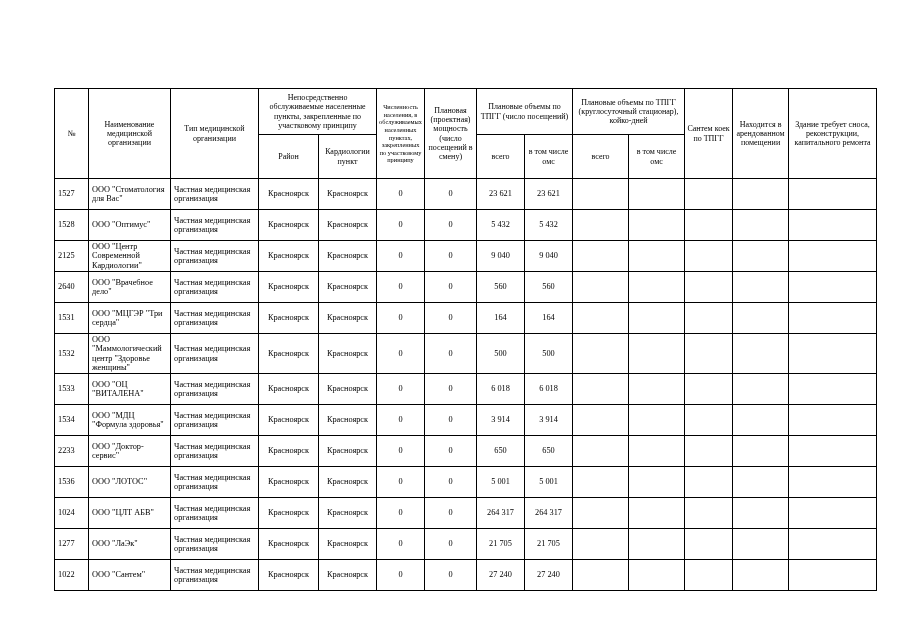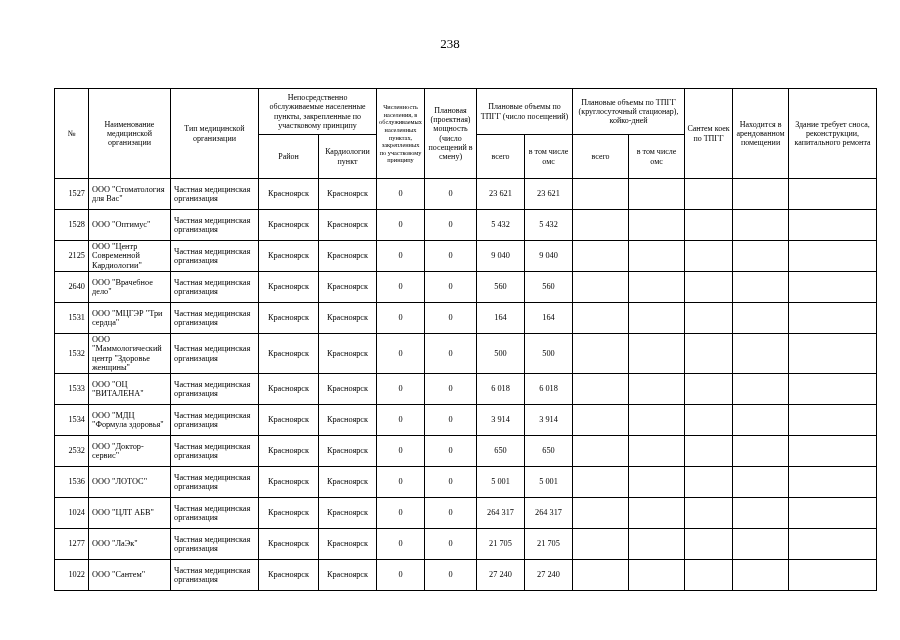--- a/index.html
+++ b/index.html
@@ -36,30 +36,29 @@
     text-align:center;
     padding:2px 1px;
   }
   th.tiny{font-size:6.3px;line-height:1.2;}
   tbody tr{height:31px;}
   td{
     font-size:8.3px;
     line-height:1.12;
     padding:1px 3px;
   }
-  td.c0{text-align:right;}
+  td.c0{text-align:left;}
   td.c1,td.c2{text-align:left;vertical-align:middle;}
   td.c3,td.c4,td.c5,td.c6,td.c7,td.c8,
   td.c9,td.c10,td.c11,td.c12,td.c13{text-align:center;}
 </style>
 </head>
 <body>
 
 <div class="page">
-  <div class="page-number">238</div>
 
   <table class="org-table">
     <colgroup>
       <col style="width:34px">
         <col style="width:82px">
         <col style="width:88px">
       <col style="width:60px">
         <col style="width:58px">
         <col style="width:48px">
       <col style="width:52px">
@@ -217,21 +216,21 @@
           <td class="c6">0</td>
           <td class="c7">3 914</td>
           <td class="c8">3 914</td>
           <td class="c9"></td>
           <td class="c10"></td>
           <td class="c11"></td>
           <td class="c12"></td>
           <td class="c13"></td>
         </tr>
         <tr>
-          <td class="c0">2532</td>
+          <td class="c0">2233</td>
           <td class="c1">ООО "Доктор-сервис"</td>
           <td class="c2">Частная медицинская организация</td>
           <td class="c3">Красноярск</td>
           <td class="c4">Красноярск</td>
           <td class="c5">0</td>
           <td class="c6">0</td>
           <td class="c7">650</td>
           <td class="c8">650</td>
           <td class="c9"></td>
           <td class="c10"></td>

